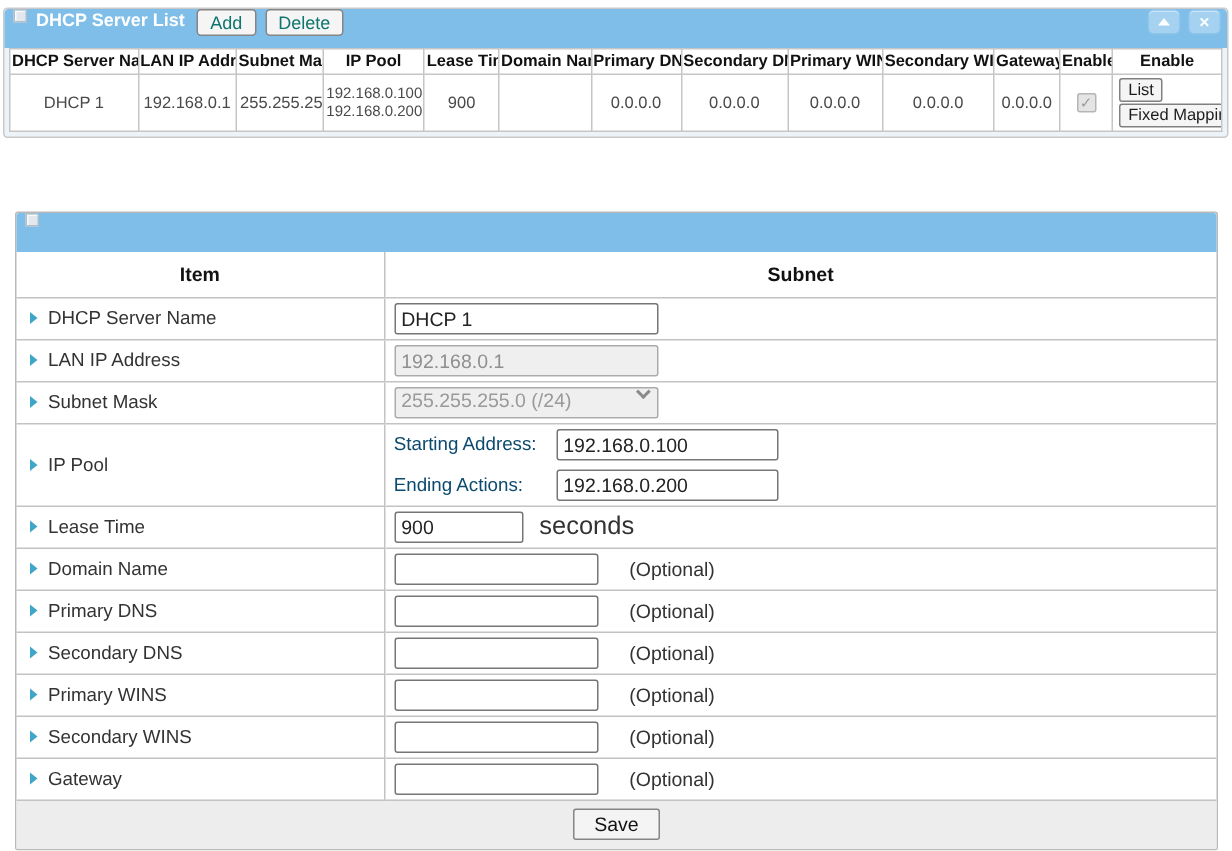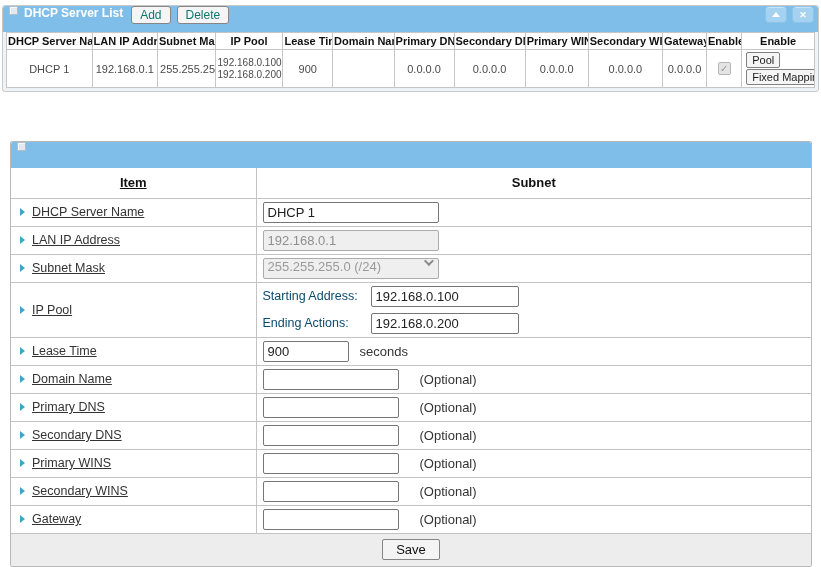--- a/index.html
+++ b/index.html
@@ -138,21 +138,21 @@
   table.config {
     width: 100%;
     table-layout: fixed;
     border-collapse: collapse;
   }
   table.config td, table.config th {
     border-top: 1px solid #c3c3c3;
     vertical-align: middle;
   }
   table.config th { border-top: none; }
-  td.item-col, th.item-col { width: 245px; border-right: 1px solid #c3c3c3; text-decoration: underline; }
+  td.item-col, th.item-col { width: 245px; border-right: 1px solid #c3c3c3; }
   table.config th {
     font-size: 13px;
     font-weight: bold;
     color: #111;
     text-align: center;
     height: 30px;
   }
   td.item-col {
     padding-left: 9px;
     font-size: 12.5px;
@@ -202,21 +202,21 @@
     border-right: 2px solid #8a8a8a;
     border-bottom: 2px solid #8a8a8a;
     transform: rotate(45deg) translateY(-2px);
   }
   .pool-row { height: 54px; }
   .pool-grid { display: grid; grid-template-columns: 108px auto; row-gap: 6px; align-items: center; }
   .pool-grid .txt { width: 148px; }
   .inline-label { font-size: 12.5px; color: #0c4a6e; }
   .txt.short { width: 86px; }
   .txt.opt { width: 136px; }
-  .suffix { margin-left: 11px; font-size: 13px; color: #333; }
+  .suffix { margin-left: 11px; font-size: 17px; color: #333; }
   .suffix-opt { margin-left: 21px; font-size: 13px; color: #333; }
   .enable-wrap { display: flex; align-items: center; gap: 7px; }
   .enable-label { font-size: 13px; color: #222; }
   .footer-row td {
     background: #ededed;
     height: 33px;
     text-align: center;
     border-top: 1px solid #c3c3c3;
   }
   .save-btn {
@@ -296,21 +296,21 @@
         <td>0.0.0.0</td>
         <td>0.0.0.0</td>
         <td>0.0.0.0</td>
         <td>0.0.0.0</td>
         <td>
           <span class="cb cb-disabled">
               <span>✓</span>
             </span>
         </td>
         <td class="cell-actions">
-          <button class="mini-btn">Pool</button>
+          <button class="mini-btn">List</button>
           <button class="mini-btn">Fixed Mapping</button>
         </td>
       </tr>
     </tbody>
   </table>
 </div>
 
 <div class="config-panel">
   <div class="titlebar">
     <span class="sq-icon"></span>

